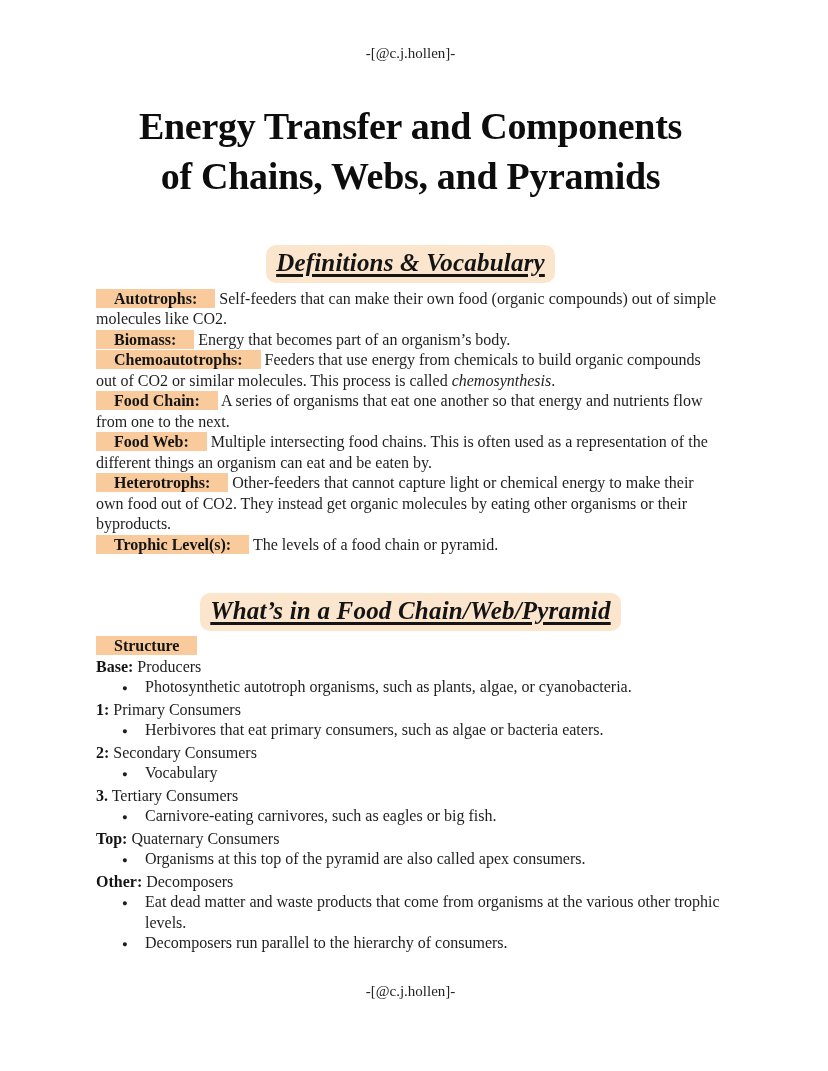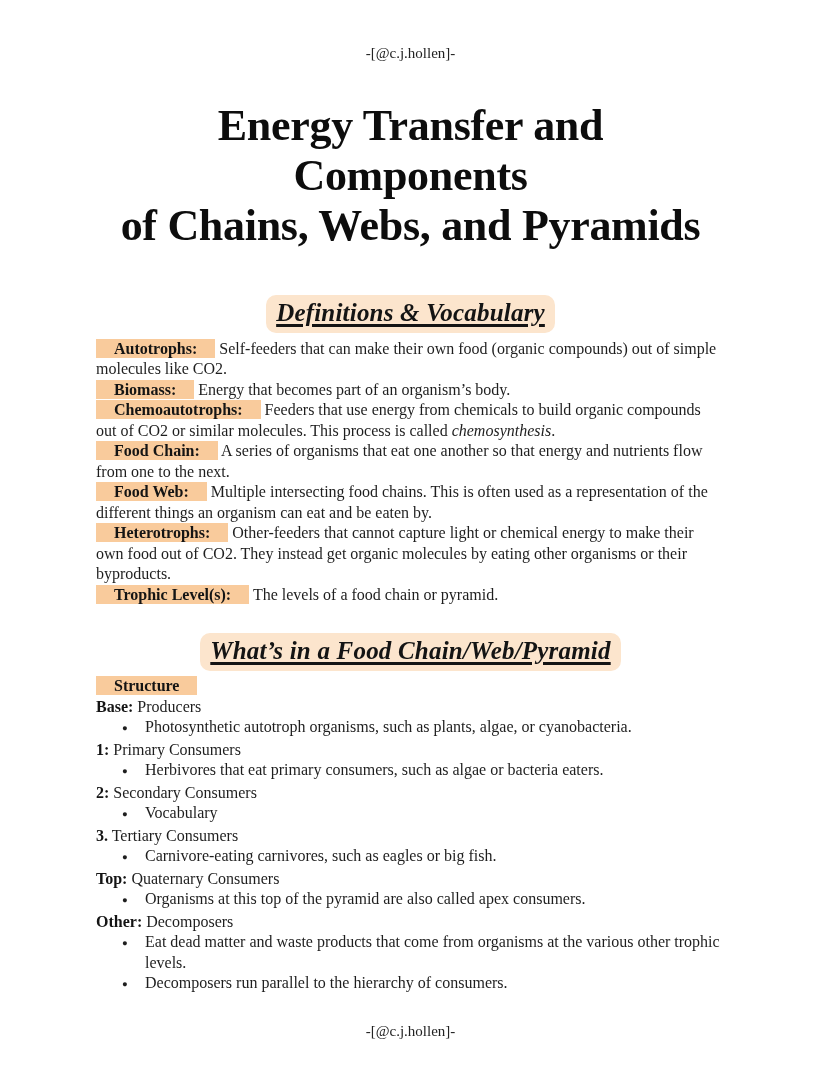--- a/index.html
+++ b/index.html
@@ -23,31 +23,31 @@
   }
   .watermark {
     text-align: center;
     font-size: 15px;
     line-height: 19px;
     color: #222222;
   }
   .doc-title {
     margin-top: 38px;
     text-align: center;
-    font-size: 44px;
+    font-size: 38px;
     line-height: 50px;
     font-weight: bold;
     color: #0d0d0d;
     letter-spacing: -0.3px;
   }
   .heading-wrap {
     text-align: center;
   }
   .heading-wrap.first { margin-top: 44px; }
-  .heading-wrap.second { margin-top: 28px; }
+  .heading-wrap.second { margin-top: 38px; }
   .script-heading {
     display: inline-block;
     background: #fce5cd;
     padding: 4px 10px 5px 10px;
     font-size: 25px;
     line-height: 1.15;
     font-weight: bold;
     font-style: italic;
     color: #141414;
     text-decoration: underline;

